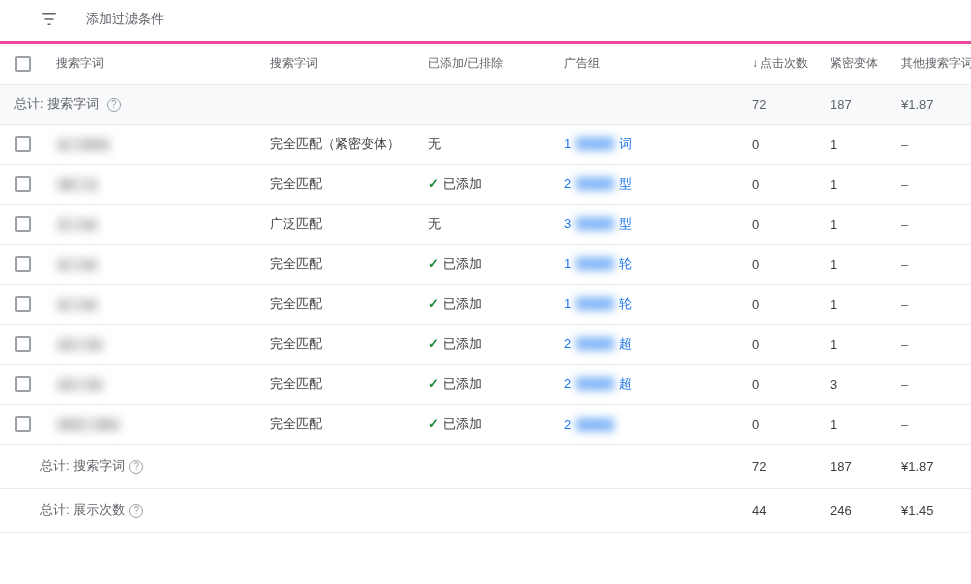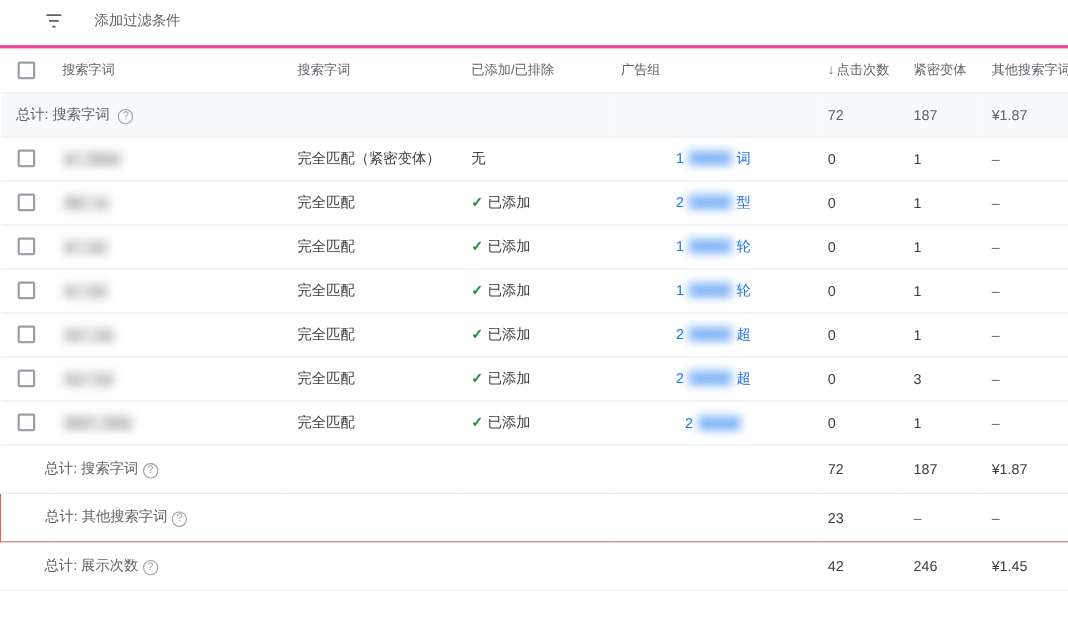--- a/index.html
+++ b/index.html
@@ -56,21 +56,21 @@
     font-size: 10px; color: #9aa0a6; margin-left: 4px;
   }
   .blur {
     display: inline-block;
     filter: blur(4px);
     color: #888;
     background: #e0e0e0;
     border-radius: 2px;
     padding: 0 4px;
   }
-  .link { color: #1a73e8; text-align: center; }
+  .link { color: #1a73e8; }
   .link .blur { background: #a7cdfb; color:#1a73e8; }
   .check { color: #1e8e3e; margin-right: 4px; font-weight: bold; }
   .sort-arrow { margin-right: 2px; }
   .highlight-row td {
     border-top: 1px solid #e06666;
     border-bottom: 1px solid #e06666;
     background: #fff;
   }
   .highlight-row td:first-child { border-left: 1px solid #e06666; }
   .highlight-row td:last-child  { border-right: 1px solid #e06666; }
@@ -143,20 +143,30 @@
         <td><span class="blur">90&nbsp;&nbsp;&nbsp;&nbsp;s</span></td>
         <td>完全匹配</td>
         <td><span class="check">✓</span>已添加</td>
         <td class="link">2 <span class="blur">xxxxx</span> 型</td>
         <td class="num">0</td>
         <td class="num">1</td>
         <td class="num dash">–</td>
       </tr>
       <tr>
         <td class="col-chk"><input type="checkbox" style=""></td>
+        <td><span class="blur">1&nbsp;&nbsp;&nbsp;&nbsp;xx</span></td>
+        <td>广泛匹配</td>
+        <td>无</td>
+        <td class="link">3 <span class="blur">xxxxx</span> 型</td>
+        <td class="num">0</td>
+        <td class="num">1</td>
+        <td class="num dash">–</td>
+      </tr>
+      <tr>
+        <td class="col-chk"><input type="checkbox" style=""></td>
         <td><span class="blur">e&nbsp;&nbsp;&nbsp;&nbsp;xx</span></td>
         <td>完全匹配</td>
         <td><span class="check">✓</span>已添加</td>
         <td class="link">1 <span class="blur">xxxxx</span> 轮</td>
         <td class="num">0</td>
         <td class="num">1</td>
         <td class="num dash">–</td>
       </tr>
       <tr>
         <td class="col-chk"><input type="checkbox" style=""></td>
@@ -202,32 +212,23 @@
   <tbody class="footer-summaries">
     <tr>
       <td colspan="2" class="footer-label"><span>总计: 搜索字词</span><span class="help">?</span></td>
       <td></td>
         <td></td>
         <td></td>
       <td class="num">72</td>
       <td class="num">187</td>
       <td class="num">¥1.87</td>
     </tr>
-    <tr class="highlight-row">
-      <td colspan="2" class="footer-label"><span>总计: 其他搜索字词</span><span class="help">?</span></td>
-      <td></td>
-        <td></td>
-        <td></td>
-      <td class="num">23</td>
-      <td class="num dash">–</td>
-      <td class="num dash">–</td>
-    </tr>
     <tr>
       <td colspan="2" class="footer-label"><span>总计: 展示次数</span><span class="help">?</span></td>
       <td></td>
         <td></td>
         <td></td>
-      <td class="num">42</td>
+      <td class="num">44</td>
       <td class="num">246</td>
       <td class="num">¥1.45</td>
     </tr>
   </tbody>
 </table>
 
 </body></html>

